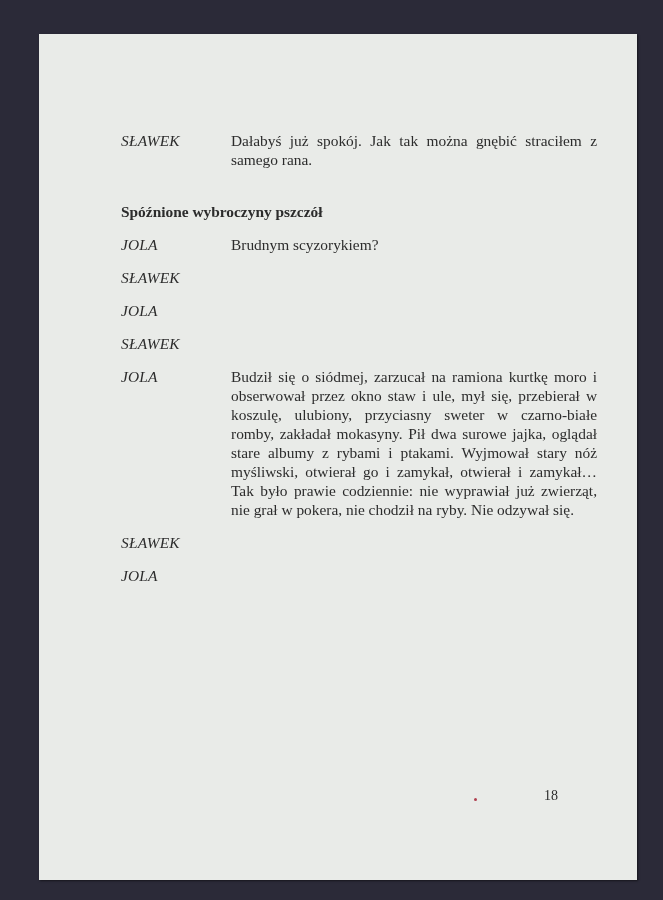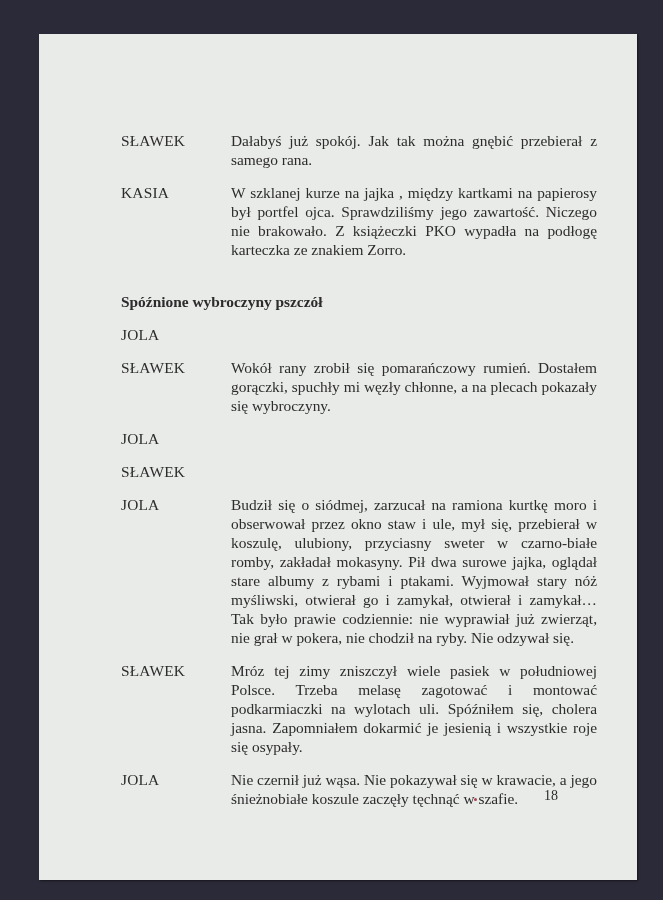--- a/index.html
+++ b/index.html
@@ -33,20 +33,21 @@
     color: #2c2c2c;
   }
   .entry {
     display: flex;
     margin-bottom: 14px;
   }
   .speaker {
     width: 110px;
     flex: 0 0 110px;
     letter-spacing: 0.2px;
+    font-style: italic;
   }
   .line {
     flex: 1;
     text-align: justify;
   }
   .heading {
     font-weight: bold;
     margin: 33px 0 14px 0;
   }
   .page-number {
@@ -68,52 +69,46 @@
   }
 </style>
 </head>
 <body>
 
 <div class="page">
   <div class="content">
 
     <div class="entry">
       <div class="speaker">SŁAWEK</div>
-      <div class="line">Dałabyś już spokój. Jak tak można gnębić przebierał z samego rana.</div>
-    </div>
-    <div class="entry">
-      <div class="speaker">KASIA</div>
-      <div class="line">W szklanej kurze na jajka , między kartkami na papierosy był portfel ojca. Sprawdziliśmy jego zawartość. Niczego nie brakowało. Z książeczki PKO wypadła na podłogę karteczka ze znakiem Zorro.</div>
+      <div class="line">Dałabyś już spokój. Jak tak można gnębić straciłem z samego rana.</div>
     </div>
 
     <div class="heading">Spóźnione wybroczyny pszczół</div>
 
     <div class="entry">
       <div class="speaker">JOLA</div>
+      <div class="line">Brudnym  scyzorykiem?</div>
     </div>
     <div class="entry">
       <div class="speaker">SŁAWEK</div>
-      <div class="line">Wokół rany zrobił się pomarańczowy rumień. Dostałem gorączki, spuchły mi węzły chłonne, a na plecach pokazały się wybroczyny.</div>
     </div>
     <div class="entry">
       <div class="speaker">JOLA</div>
     </div>
     <div class="entry">
       <div class="speaker">SŁAWEK</div>
     </div>
     <div class="entry">
       <div class="speaker">JOLA</div>
       <div class="line">Budził się o siódmej, zarzucał na ramiona kurtkę moro i obserwował przez okno staw i ule, mył się, przebierał w koszulę, ulubiony, przyciasny sweter w czarno-białe romby, zakładał mokasyny. Pił dwa surowe jajka, oglądał stare albumy z rybami i ptakami. Wyjmował stary nóż myśliwski, otwierał go i zamykał, otwierał i zamykał… Tak było prawie codziennie: nie wyprawiał już zwierząt, nie grał w pokera, nie chodził na ryby. Nie odzywał się.</div>
     </div>
     <div class="entry">
       <div class="speaker">SŁAWEK</div>
-      <div class="line">Mróz tej zimy zniszczył wiele pasiek w południowej Polsce. Trzeba melasę zagotować i montować podkarmiaczki na wylotach uli. Spóźniłem się, cholera jasna. Zapomniałem dokarmić je jesienią i wszystkie roje się osypały.</div>
     </div>
     <div class="entry">
       <div class="speaker">JOLA</div>
-      <div class="line">Nie czernił już wąsa. Nie pokazywał się w krawacie, a jego śnieżnobiałe koszule zaczęły tęchnąć w szafie.</div>
     </div>
 
   </div>
 
   <div class="speck"></div>
   <div class="page-number">18</div>
 </div>
 
 </body></html>

